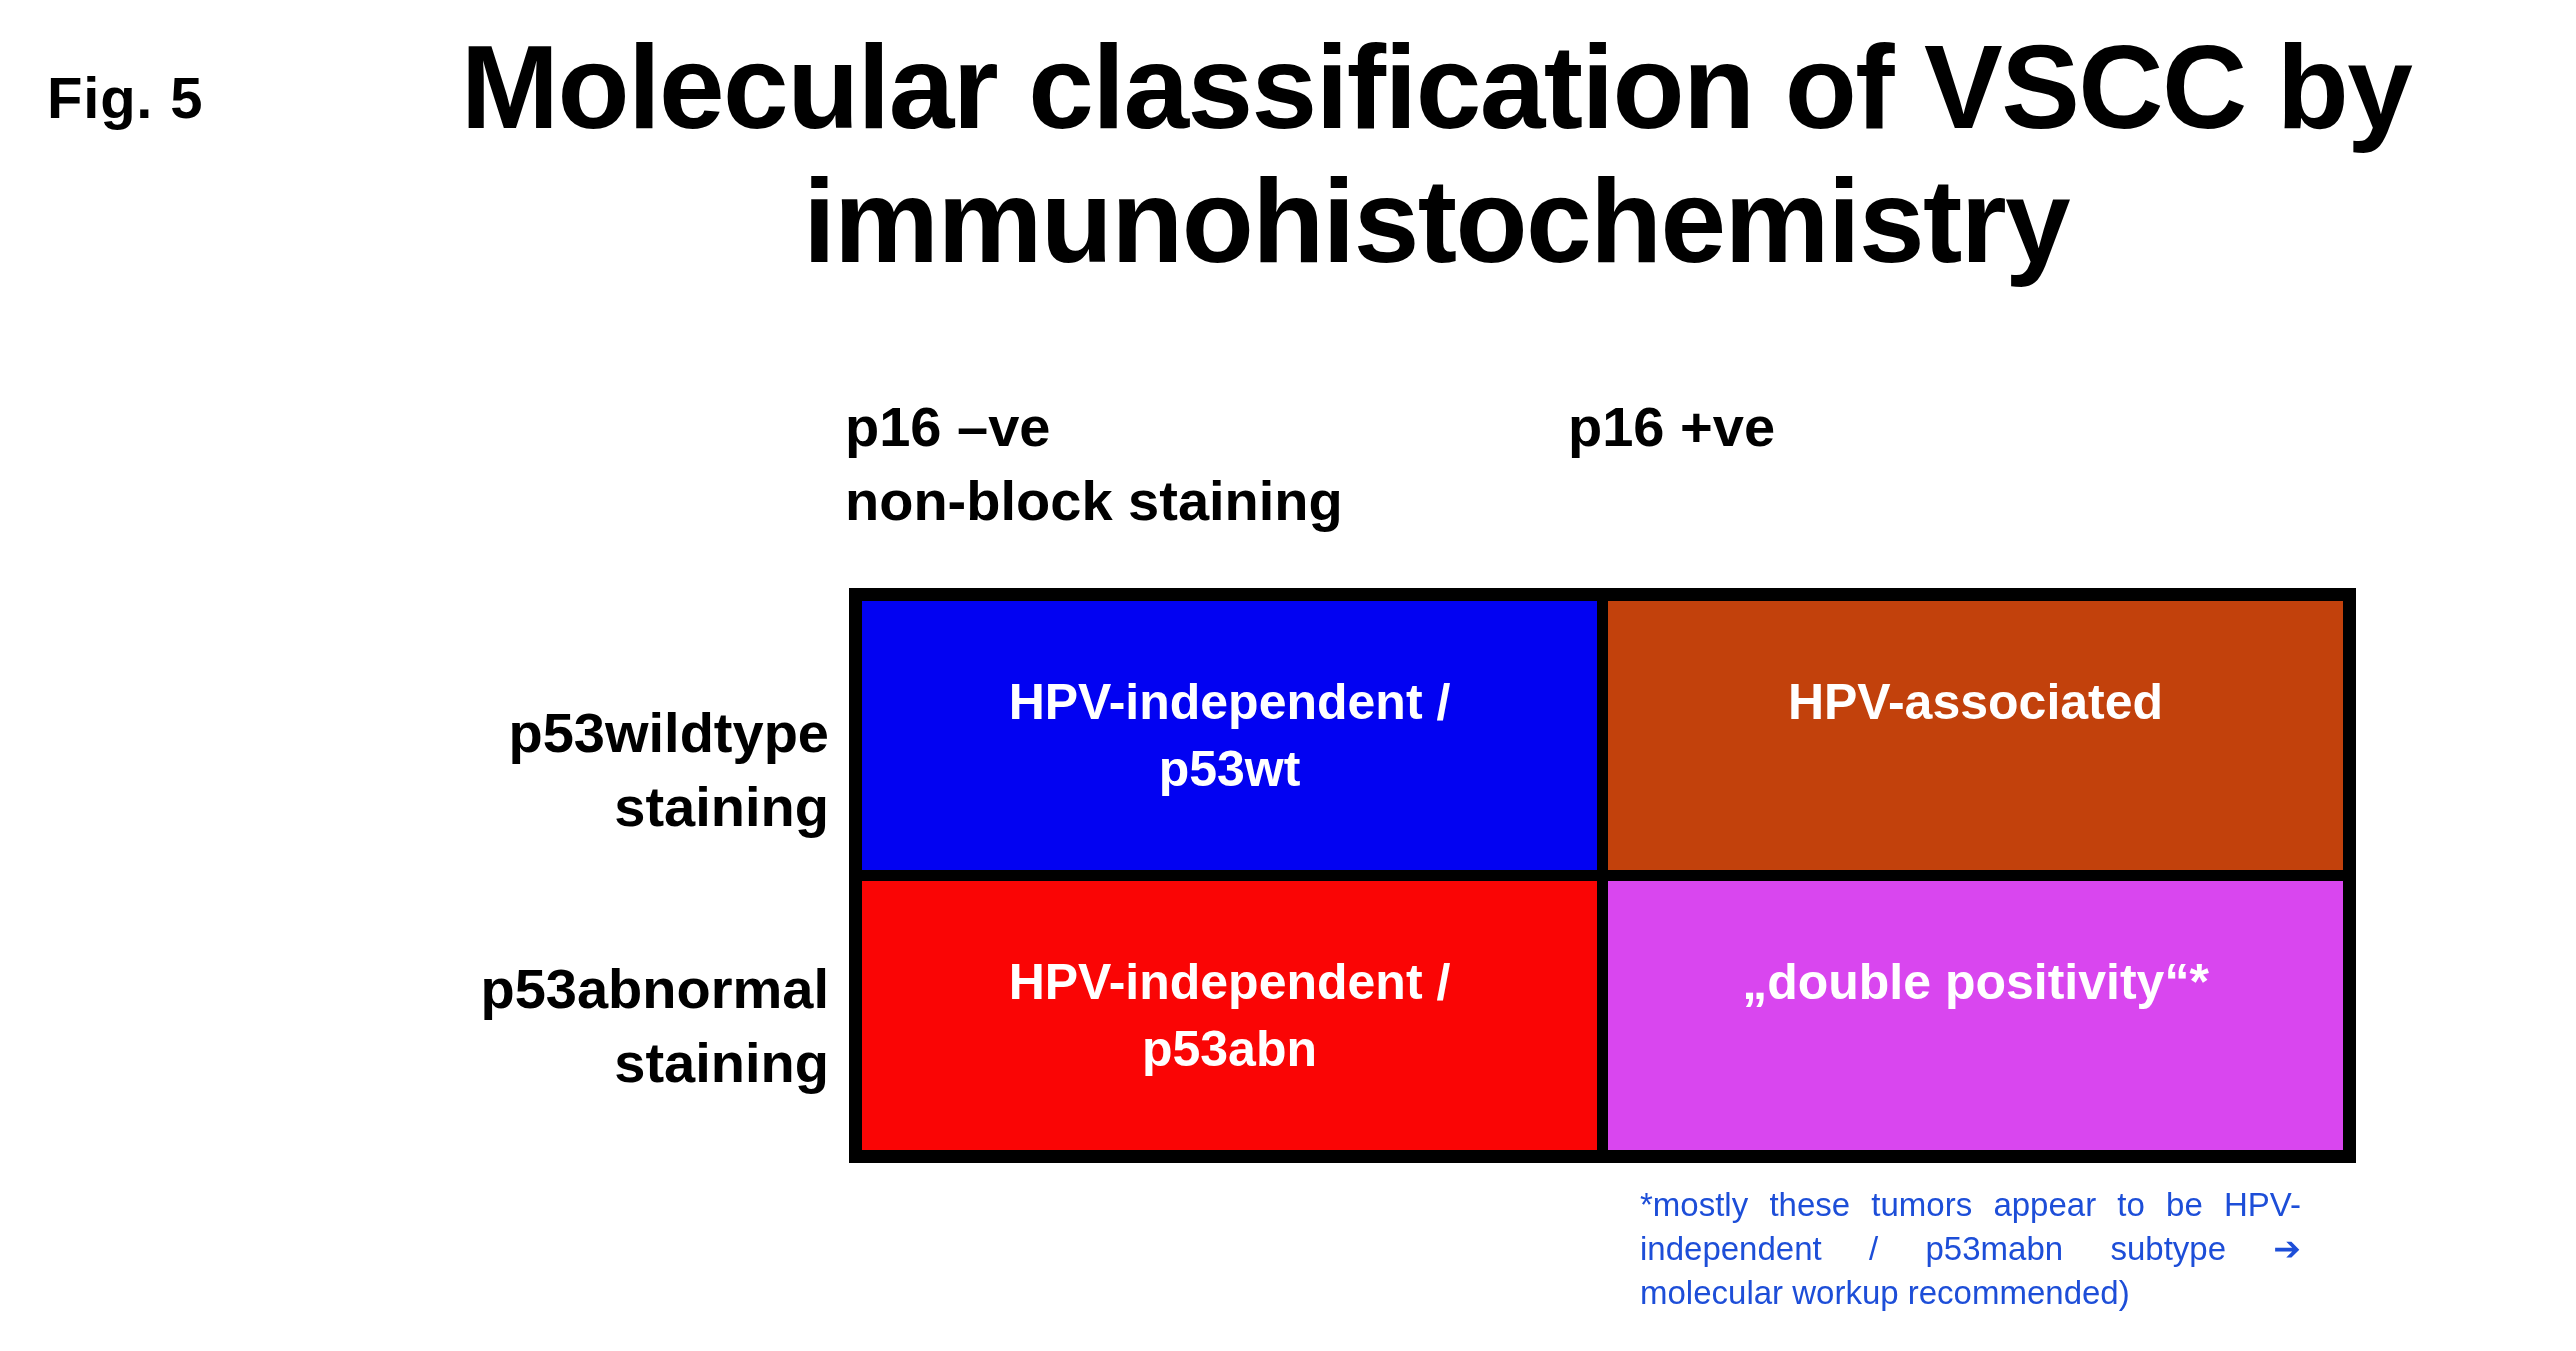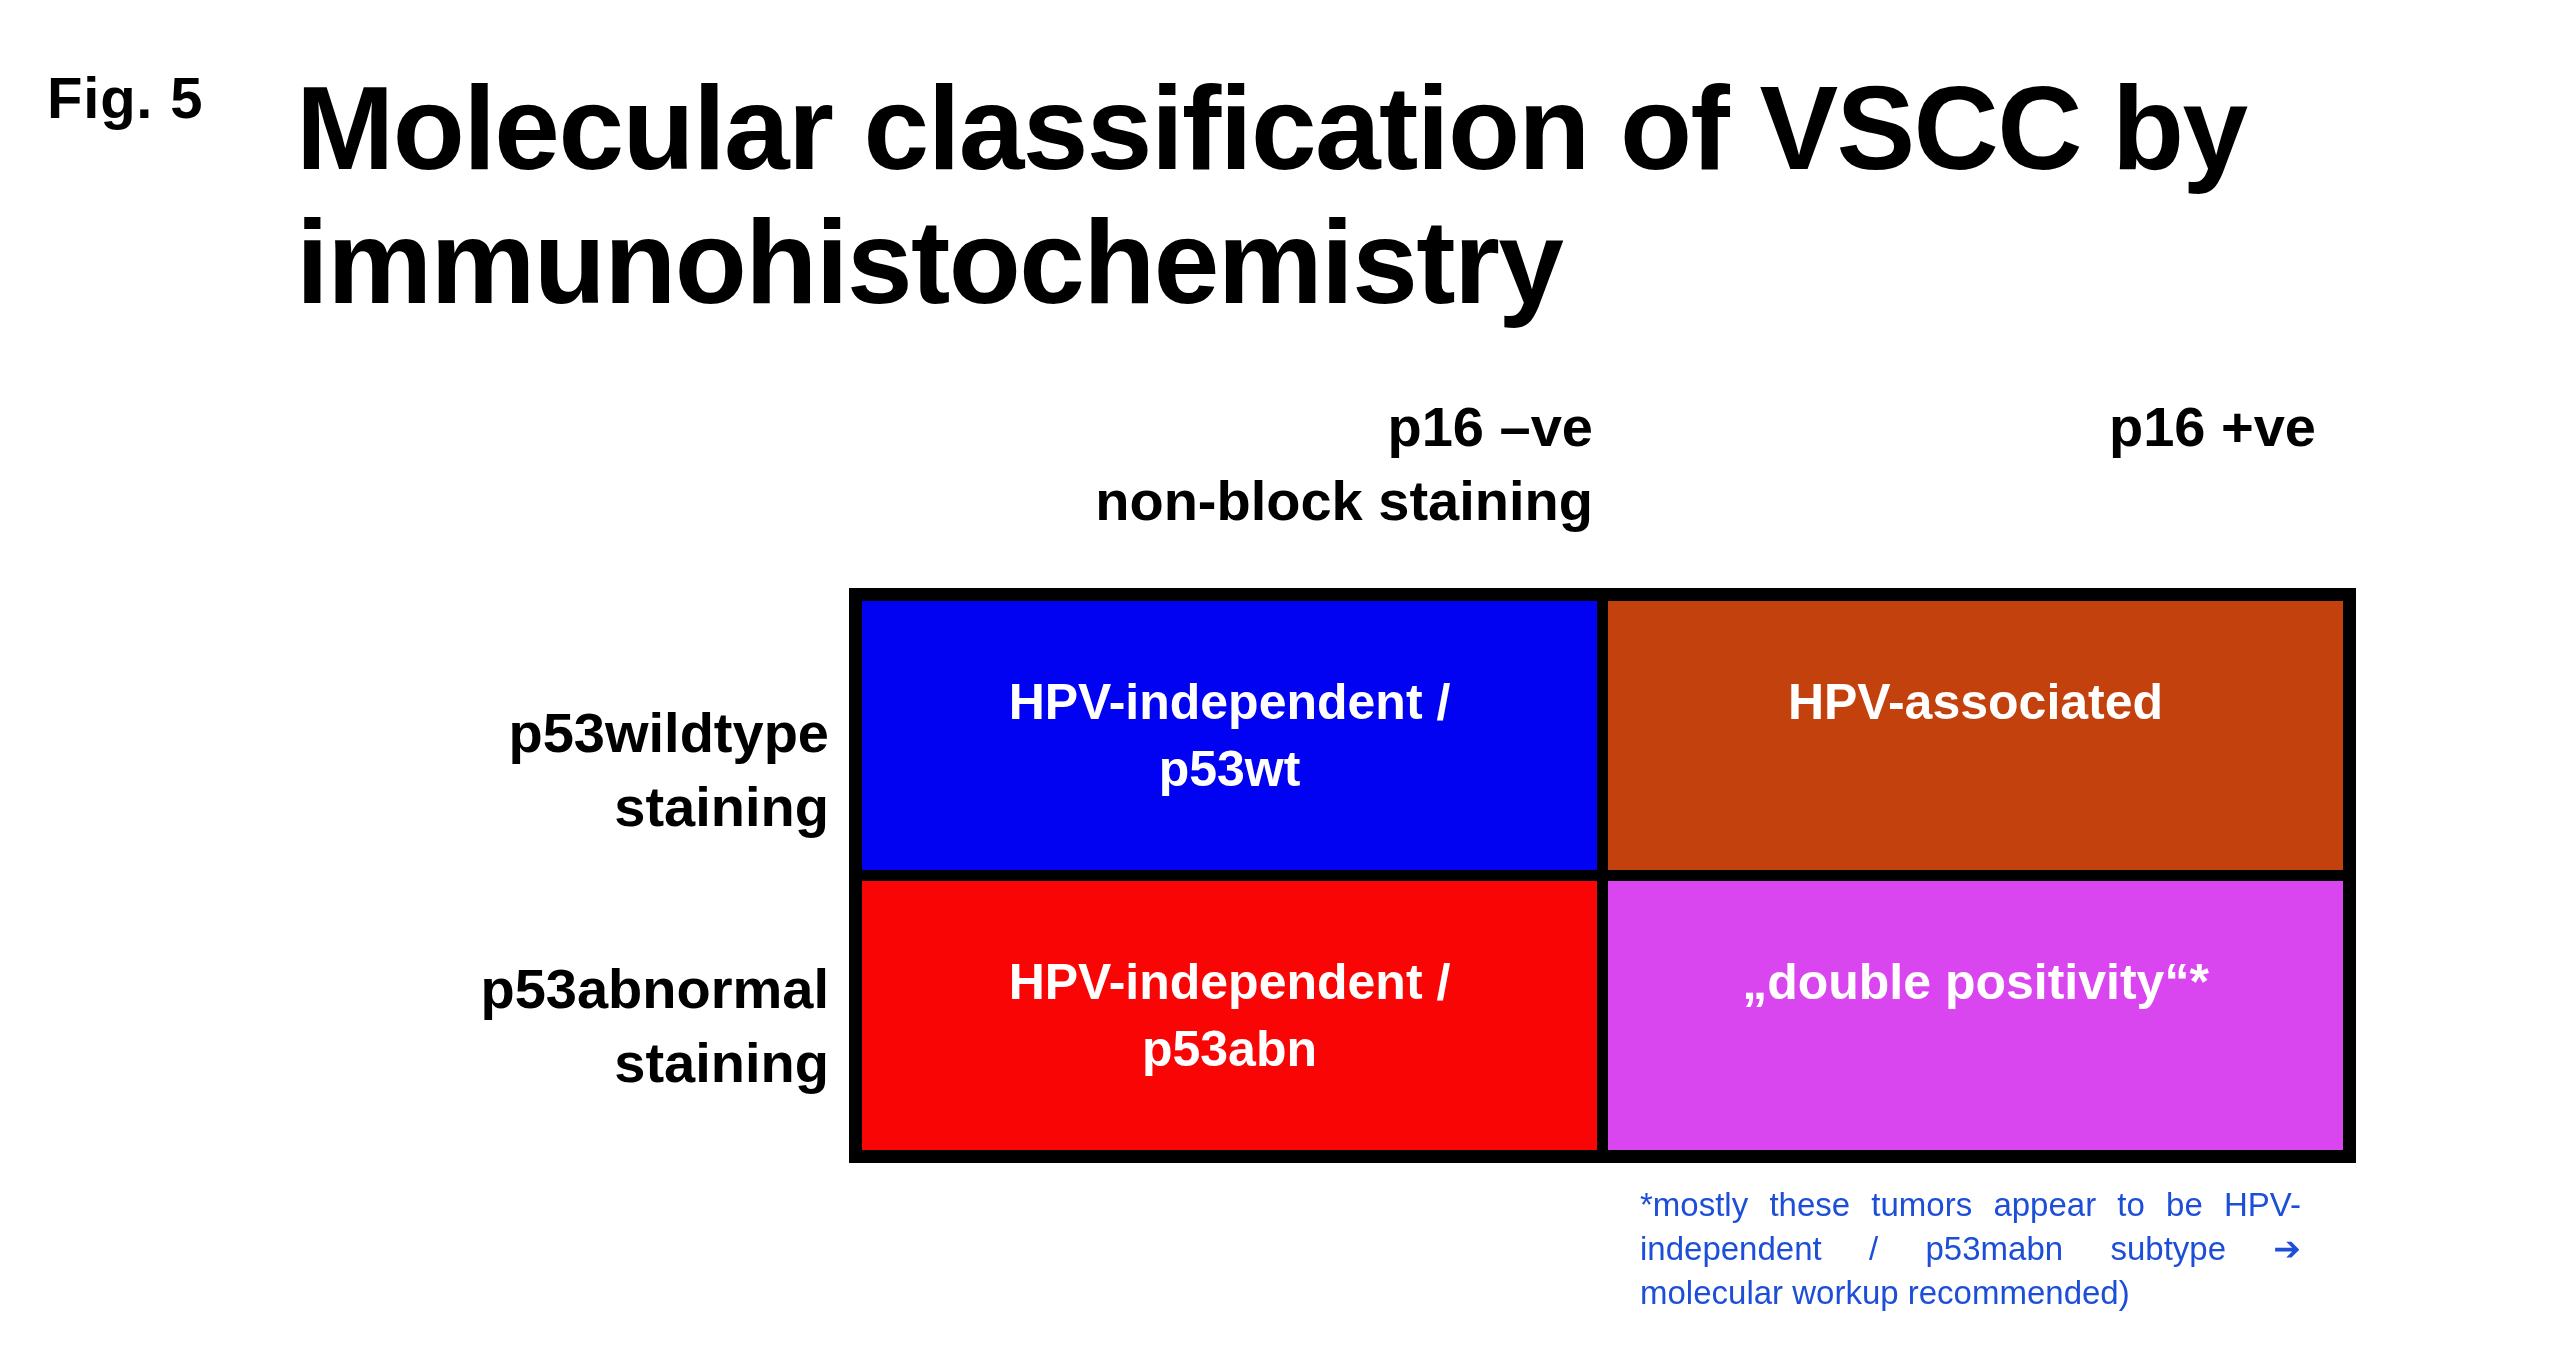--- a/index.html
+++ b/index.html
@@ -6,27 +6,26 @@
   body{
     width:2576px;height:1352px;position:relative;overflow:hidden;
     font-family:"Liberation Sans", sans-serif;color:#000;
   }
   .fig-label{
     position:absolute;left:47px;top:64px;
     font-size:58px;font-weight:bold;letter-spacing:0.8px;
   }
   .title{
     position:absolute;left:296px;top:20px;width:2280px;
-    font-weight:bold;font-size:118px;line-height:134px;
+    text-align:center;font-weight:bold;font-size:118px;line-height:134px;
     letter-spacing:-1.6px;
-    margin-top:41px;
   }
   .col-header{
     position:absolute;top:390px;width:748px;
-    text-align:right;font-weight:bold;font-size:56px;line-height:74px;
+    text-align:left;font-weight:bold;font-size:56px;line-height:74px;
   }
   .col-header.left{left:845px;}
   .col-header.right{left:1568px;}
   .row-header{
     position:absolute;left:393px;width:436px;
     text-align:right;font-weight:bold;font-size:56px;line-height:74px;
   }
   .row-header.top{top:696px;}
   .row-header.bottom{top:952px;}
   .matrix{

